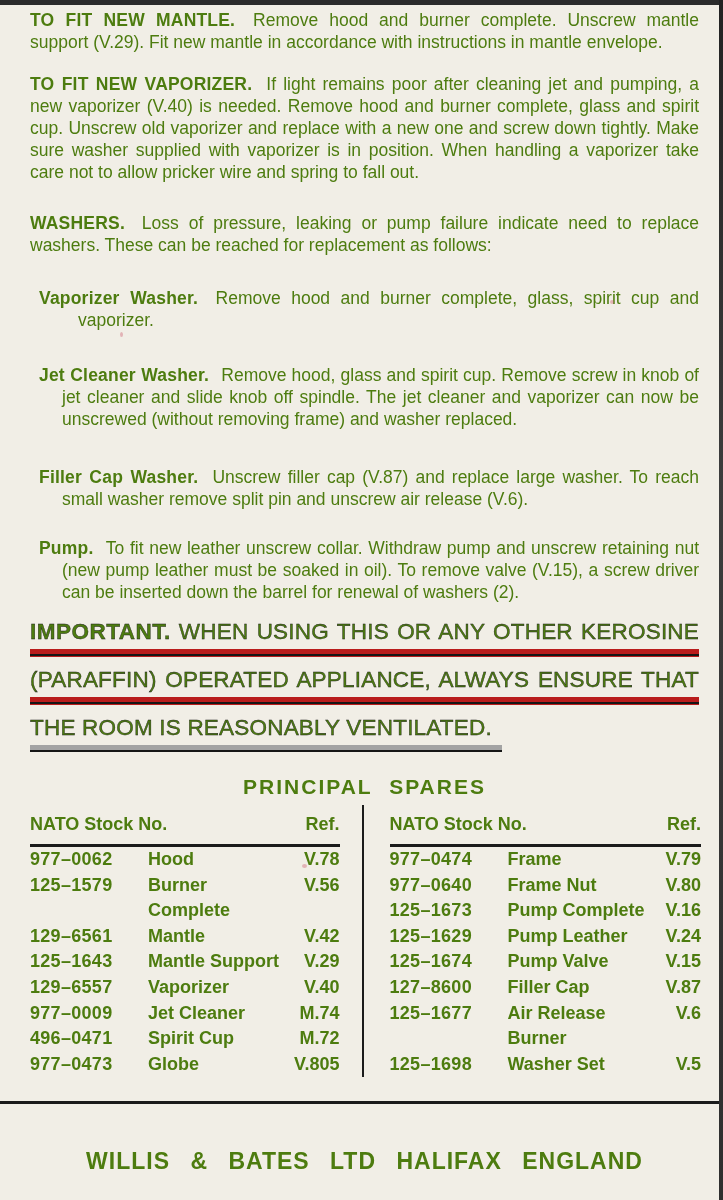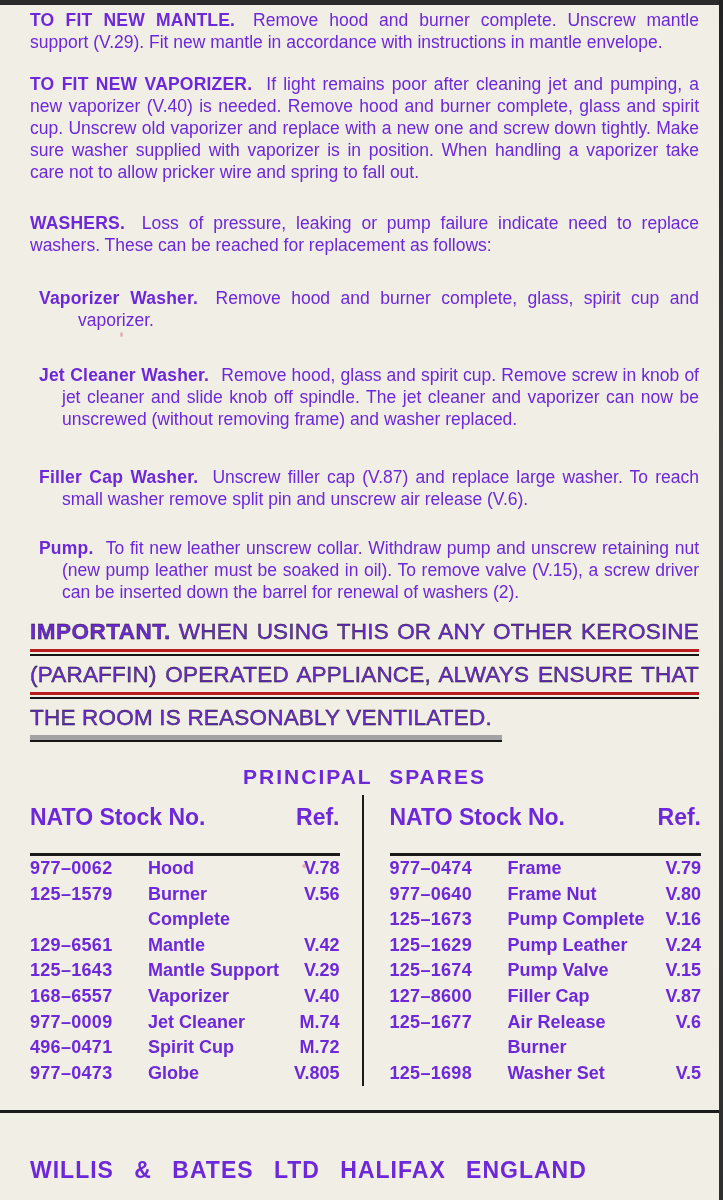--- a/index.html
+++ b/index.html
@@ -2,21 +2,21 @@
 <html><head>
 <meta charset="utf-8">
 <style>
   html,body { margin:0; padding:0; }
   body { background:#888; }
   .page {
     position:relative;
     width:723px; height:1200px;
     margin:0 auto;
     background:#f1eee6;
-    color:#6d28d9;
+    color:#4d7c0f;
     font-family:"Liberation Sans", sans-serif;
     overflow:hidden;
     box-sizing:border-box;
     padding:9px 24px 0 30px;
   }
   .scan-top-edge {
     position:absolute; top:0; left:0; right:0; height:5px;
     background:#2b2b2b;
   }
   .scan-right-edge {
@@ -43,21 +43,21 @@
   .item-pump { margin-top:27px; }
 
   
   .important { margin-top:15px; }
   .imp-line {
     font-size:22.5px; line-height:27px;
     letter-spacing:0.2px;
     text-align:justify; text-align-last:justify;
     position:relative;
     padding-bottom:4px;
-    border-bottom:3px solid #b91c1c;
+    border-bottom:8px solid #b91c1c;
     margin-bottom:9px;
     -webkit-text-stroke:0.4px #1b1b1b;
   }
   .imp-line::after {
     content:""; position:absolute; left:0; right:0; bottom:-7px; height:2px;
     background:#161616;
   }
   .imp-line-last {
     border-bottom:none; padding-bottom:0; margin-bottom:0;
     text-align:left; text-align-last:left;
@@ -86,34 +86,34 @@
     display:flex;
     margin:6px -24px 0 -30px;           
     border-bottom:3px solid #1b1b1b;
     padding-bottom:24px;
   }
   .half { width:50%; box-sizing:border-box; }
   .half-left  { padding:0 22px 0 30px; }
   .half-right { border-left:2px solid #1b1b1b; padding:0 22px 0 26px; }
   .half-header {
     display:flex; justify-content:space-between; align-items:flex-end;
-    font-size:23px; font-weight:700;
-    padding:9px 0 22px 0;
+    font-size:18px; font-weight:700;
+    padding:9px 0 9px 0;
   }
   .half-rule { border-bottom:3px solid #1b1b1b; margin:0 0 0 0; }
   .rows { }
   .trow { display:flex; line-height:25.6px; font-size:18px; font-weight:700; }
   .c-stock { width:118px; letter-spacing:0.3px; }
   .c-name  { flex:1; }
   .c-ref   { width:56px; text-align:right; }
 
   
   .company {
     margin-top:44px;
-    text-align:left;
+    text-align:center;
     font-size:23px; font-weight:700;
     letter-spacing:1px; word-spacing:13px;
   }
 </style>
 </head>
 <body>
 
 <div class="page">
   <div class="scan-top-edge"></div>
   <div class="scan-right-edge"></div>
@@ -191,21 +191,21 @@
             <span class="c-stock">129–6561</span>
             <span class="c-name">Mantle</span>
             <span class="c-ref">V.42</span>
           </div>
         <div class="trow">
             <span class="c-stock">125–1643</span>
             <span class="c-name">Mantle Support</span>
             <span class="c-ref">V.29</span>
           </div>
         <div class="trow">
-            <span class="c-stock">168–6557</span>
+            <span class="c-stock">129–6557</span>
             <span class="c-name">Vaporizer</span>
             <span class="c-ref">V.40</span>
           </div>
         <div class="trow">
             <span class="c-stock">977–0009</span>
             <span class="c-name">Jet Cleaner</span>
             <span class="c-ref">M.74</span>
           </div>
         <div class="trow">
             <span class="c-stock">496–0471</span>

